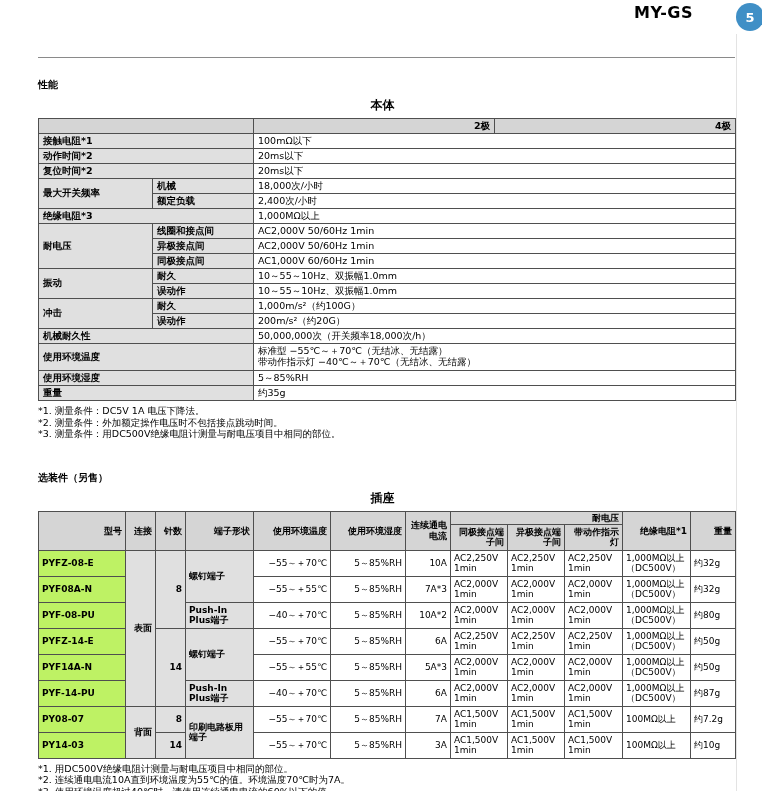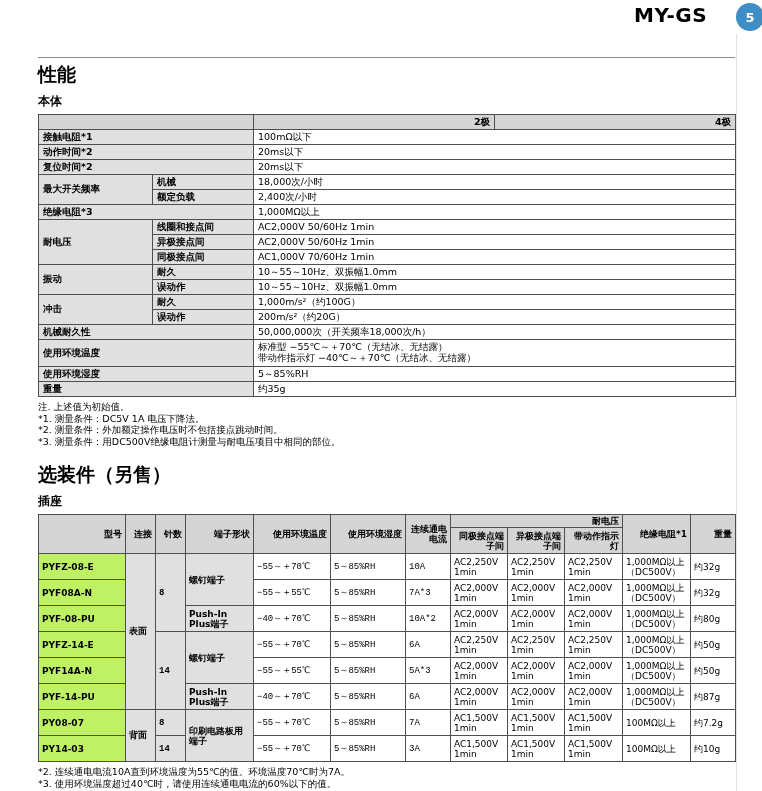--- a/index.html
+++ b/index.html
@@ -3,41 +3,41 @@
 <meta charset="utf-8">
 <style>
   * { box-sizing: border-box; }
   html,body { margin:0; padding:0; }
   body {
     width:762px; height:791px; background:#ffffff; position:relative; overflow:hidden;
     font-family:"DejaVu Sans", sans-serif; color:#000;
   }
   .page-edge { position:absolute; left:736px; top:34px; width:1px; height:757px; background:#e3e3e3; }
   .top-rule  { position:absolute; left:38px; top:57px; width:697px; height:1px; background:#8a8a8a; }
-  .doc-title { position:absolute; left:634px; top:3px; width:100px; font-size:20px; font-weight:bold; letter-spacing:.5px; }
+  .doc-title { position:absolute; left:634px; top:3px; width:100px; font-size:16px; font-weight:bold; letter-spacing:.5px; }
   .page-badge {
     position:absolute; left:736px; top:3px; width:28px; height:28px; border-radius:50%;
     background:#3f8fc6; color:#fff; font-size:13px; font-weight:bold;
     display:flex; align-items:center; justify-content:center;
   }
   .content { position:absolute; left:38px; top:62px; width:697px; }
-  .h1 { font-size:19px; font-weight:bold; margin:0 0 5px 0; }
-  .h2 { font-size:12px;  font-weight:bold; margin:0 8px 4px 0; }
+  .h1 { font-size:10px; font-weight:bold; margin:16px 0 5px 0; }
+  .h2 { font-size:12px;  font-weight:bold; margin:0 8px 4px 0;text-align:center; }
   table { border-collapse:collapse; table-layout:fixed; width:697px; }
   td { border:1px solid #4f4f4f; padding:1px 4px; line-height:1.15; vertical-align:middle; overflow:hidden; }
   .spec { font-size:9.5px; }
   .spec td { height:15px; }
   .sock { font-size:9px; }
   .sock td { height:26px; padding:1px 3px; }
   .sock tr.hrow1 td { height:12px; }
   .sock tr.hrow2 td { height:26px; }
   .hd { background:#d5d5d5; font-weight:bold; text-align:right; }
   .lb { background:#e0e0e0; font-weight:bold; }
   .md { background:#bef264; font-weight:bold; }
-  .ctr { text-align:left;font-family:Liberation Mono, monospace; }
+  .ctr { text-align:right; }
   .preline { white-space:pre-line; }
   .tall { height:27px !important; }
   .notes { font-size:9.5px; line-height:11.5px; margin:4px 0 0 0; }
   .notes div { white-space:nowrap; }
   .gap-lg { height:15px; }
 </style>
 </head>
 <body>
 
 <div class="page-edge"></div>
@@ -94,21 +94,21 @@
       <td class="lb" rowspan="3">耐电压</td>
       <td class="lb">线圈和接点间</td>
       <td colspan="2">AC2,000V 50/60Hz 1min</td>
     </tr>
     <tr>
       <td class="lb">异极接点间</td>
       <td colspan="2">AC2,000V 50/60Hz 1min</td>
     </tr>
     <tr>
       <td class="lb">同极接点间</td>
-      <td colspan="2">AC1,000V 70/60Hz 1min</td>
+      <td colspan="2">AC1,000V 60/60Hz 1min</td>
     </tr>
     <tr>
       <td class="lb" rowspan="2">振动</td>
       <td class="lb">耐久</td>
       <td colspan="2">10～55～10Hz、双振幅1.0mm</td>
     </tr>
     <tr>
       <td class="lb">误动作</td>
       <td colspan="2">10～55～10Hz、双振幅1.0mm</td>
     </tr>
@@ -135,21 +135,20 @@
       <td colspan="2">5～85%RH</td>
     </tr>
     <tr>
       <td class="lb" colspan="2">重量</td>
       <td colspan="2">约35g</td>
     </tr>
   </tbody>
     </table>
 
   <div class="notes">
-    <div>注. 上述值为初始值。</div>
     <div>*1.  测量条件：DC5V 1A 电压下降法。</div>
     <div>*2.  测量条件：外加额定操作电压时不包括接点跳动时间。</div>
     <div>*3.  测量条件：用DC500V绝缘电阻计测量与耐电压项目中相同的部位。</div>
   </div>
 
   <div class="gap-lg"></div>
 
   <div class="h1">选装件（另售）</div>
   <div class="h2">插座</div>
 
@@ -313,17 +312,18 @@
 1min</td>
       <td class="preline">AC1,500V
 1min</td>
       <td>100MΩ以上</td>
       <td>约10g</td>
     </tr>
   </tbody>
     </table>
 
   <div class="notes">
+    <div>*1.  用DC500V绝缘电阻计测量与耐电压项目中相同的部位。</div>
     <div>*2.  连续通电电流10A直到环境温度为55℃的值。环境温度70℃时为7A。</div>
     <div>*3.  使用环境温度超过40℃时，请使用连续通电电流的60%以下的值。</div>
   </div>
 
 </div>
 
 </body></html>

